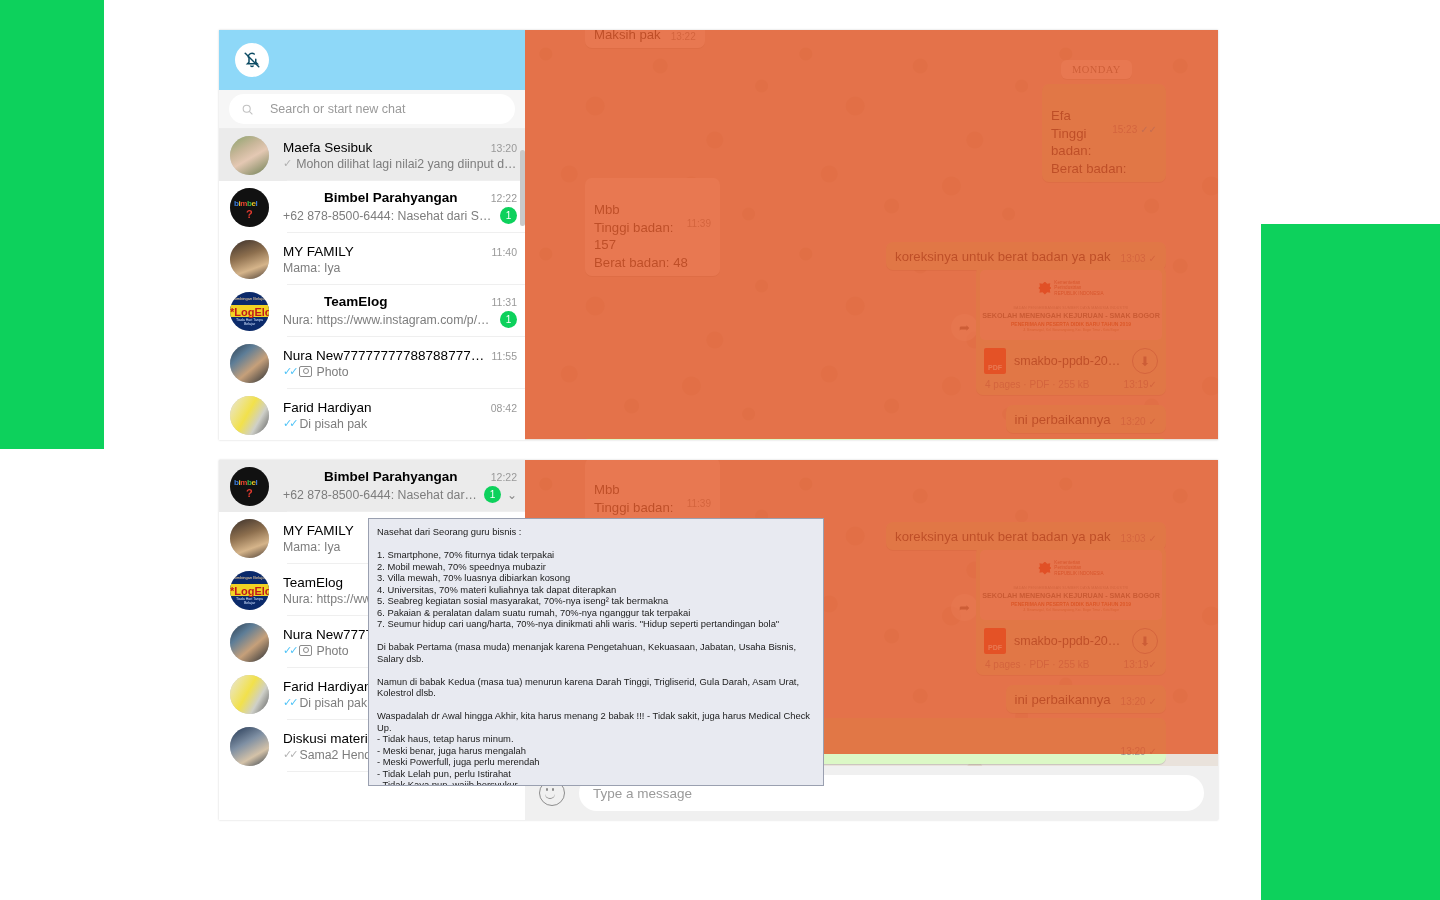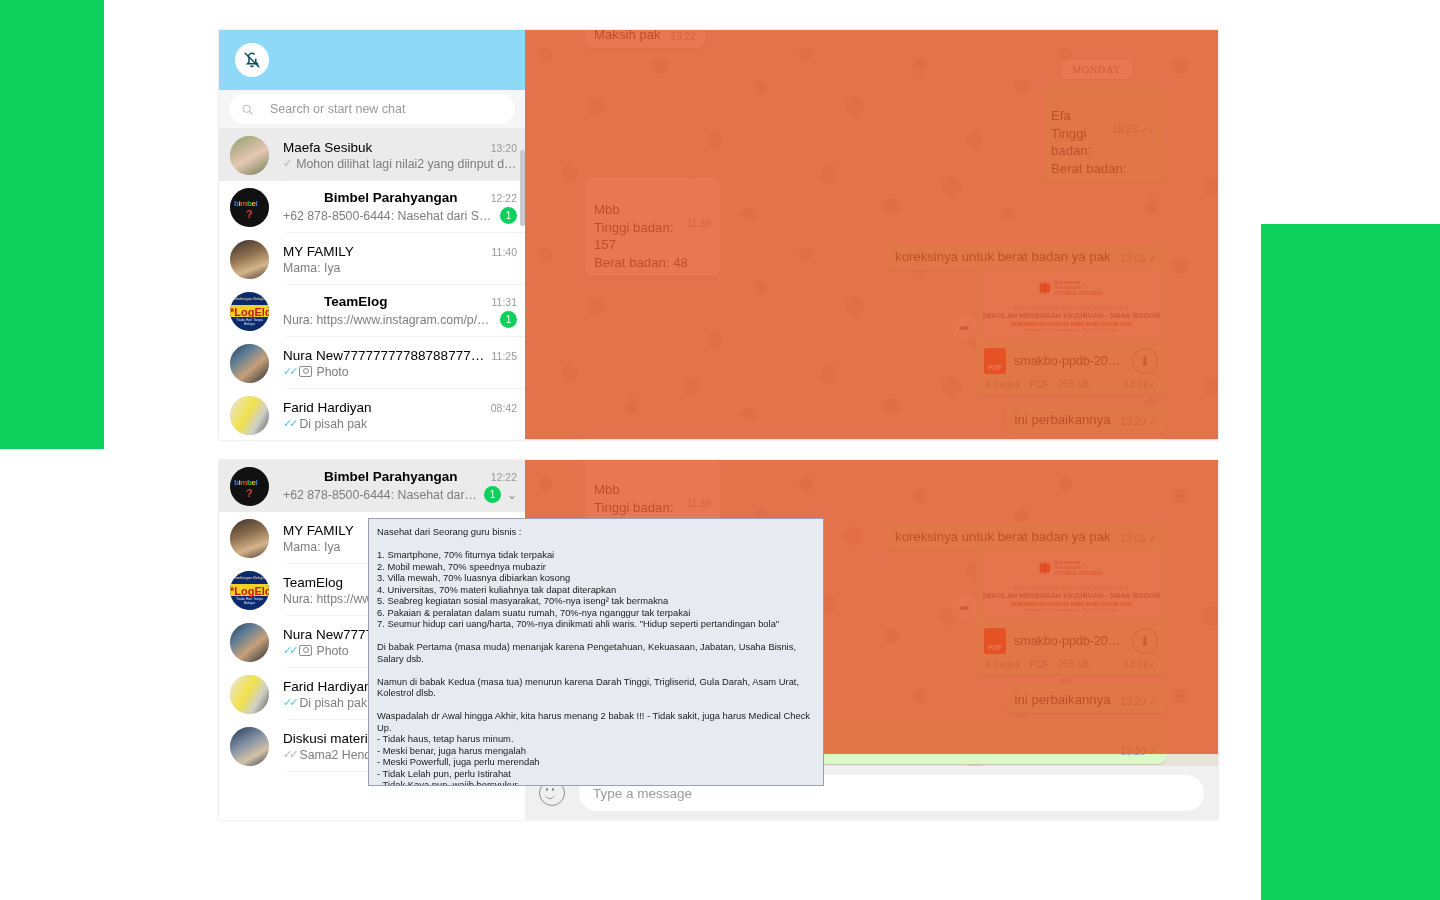--- a/index.html
+++ b/index.html
@@ -242,21 +242,21 @@
           </div>
           <div class="sep"></div>
         </div>
         <div class="chat-row">
           <div class="avatar">
             <div class="av-img av-ph3"></div>
           </div>
           <div class="row-main">
             <div class="row-top">
               <span class="row-name">Nura New77777777788788777777</span>
-              <span class="row-time">11:25</span>
+              <span class="row-time">11:55</span>
             </div>
             <div class="row-bot">
               <span class="ticks">✓✓</span>
               <span class="camicon"></span>
               <span class="row-msg">Photo</span>
             </div>
           </div>
           <div class="sep"></div>
         </div>
         <div class="chat-row">

